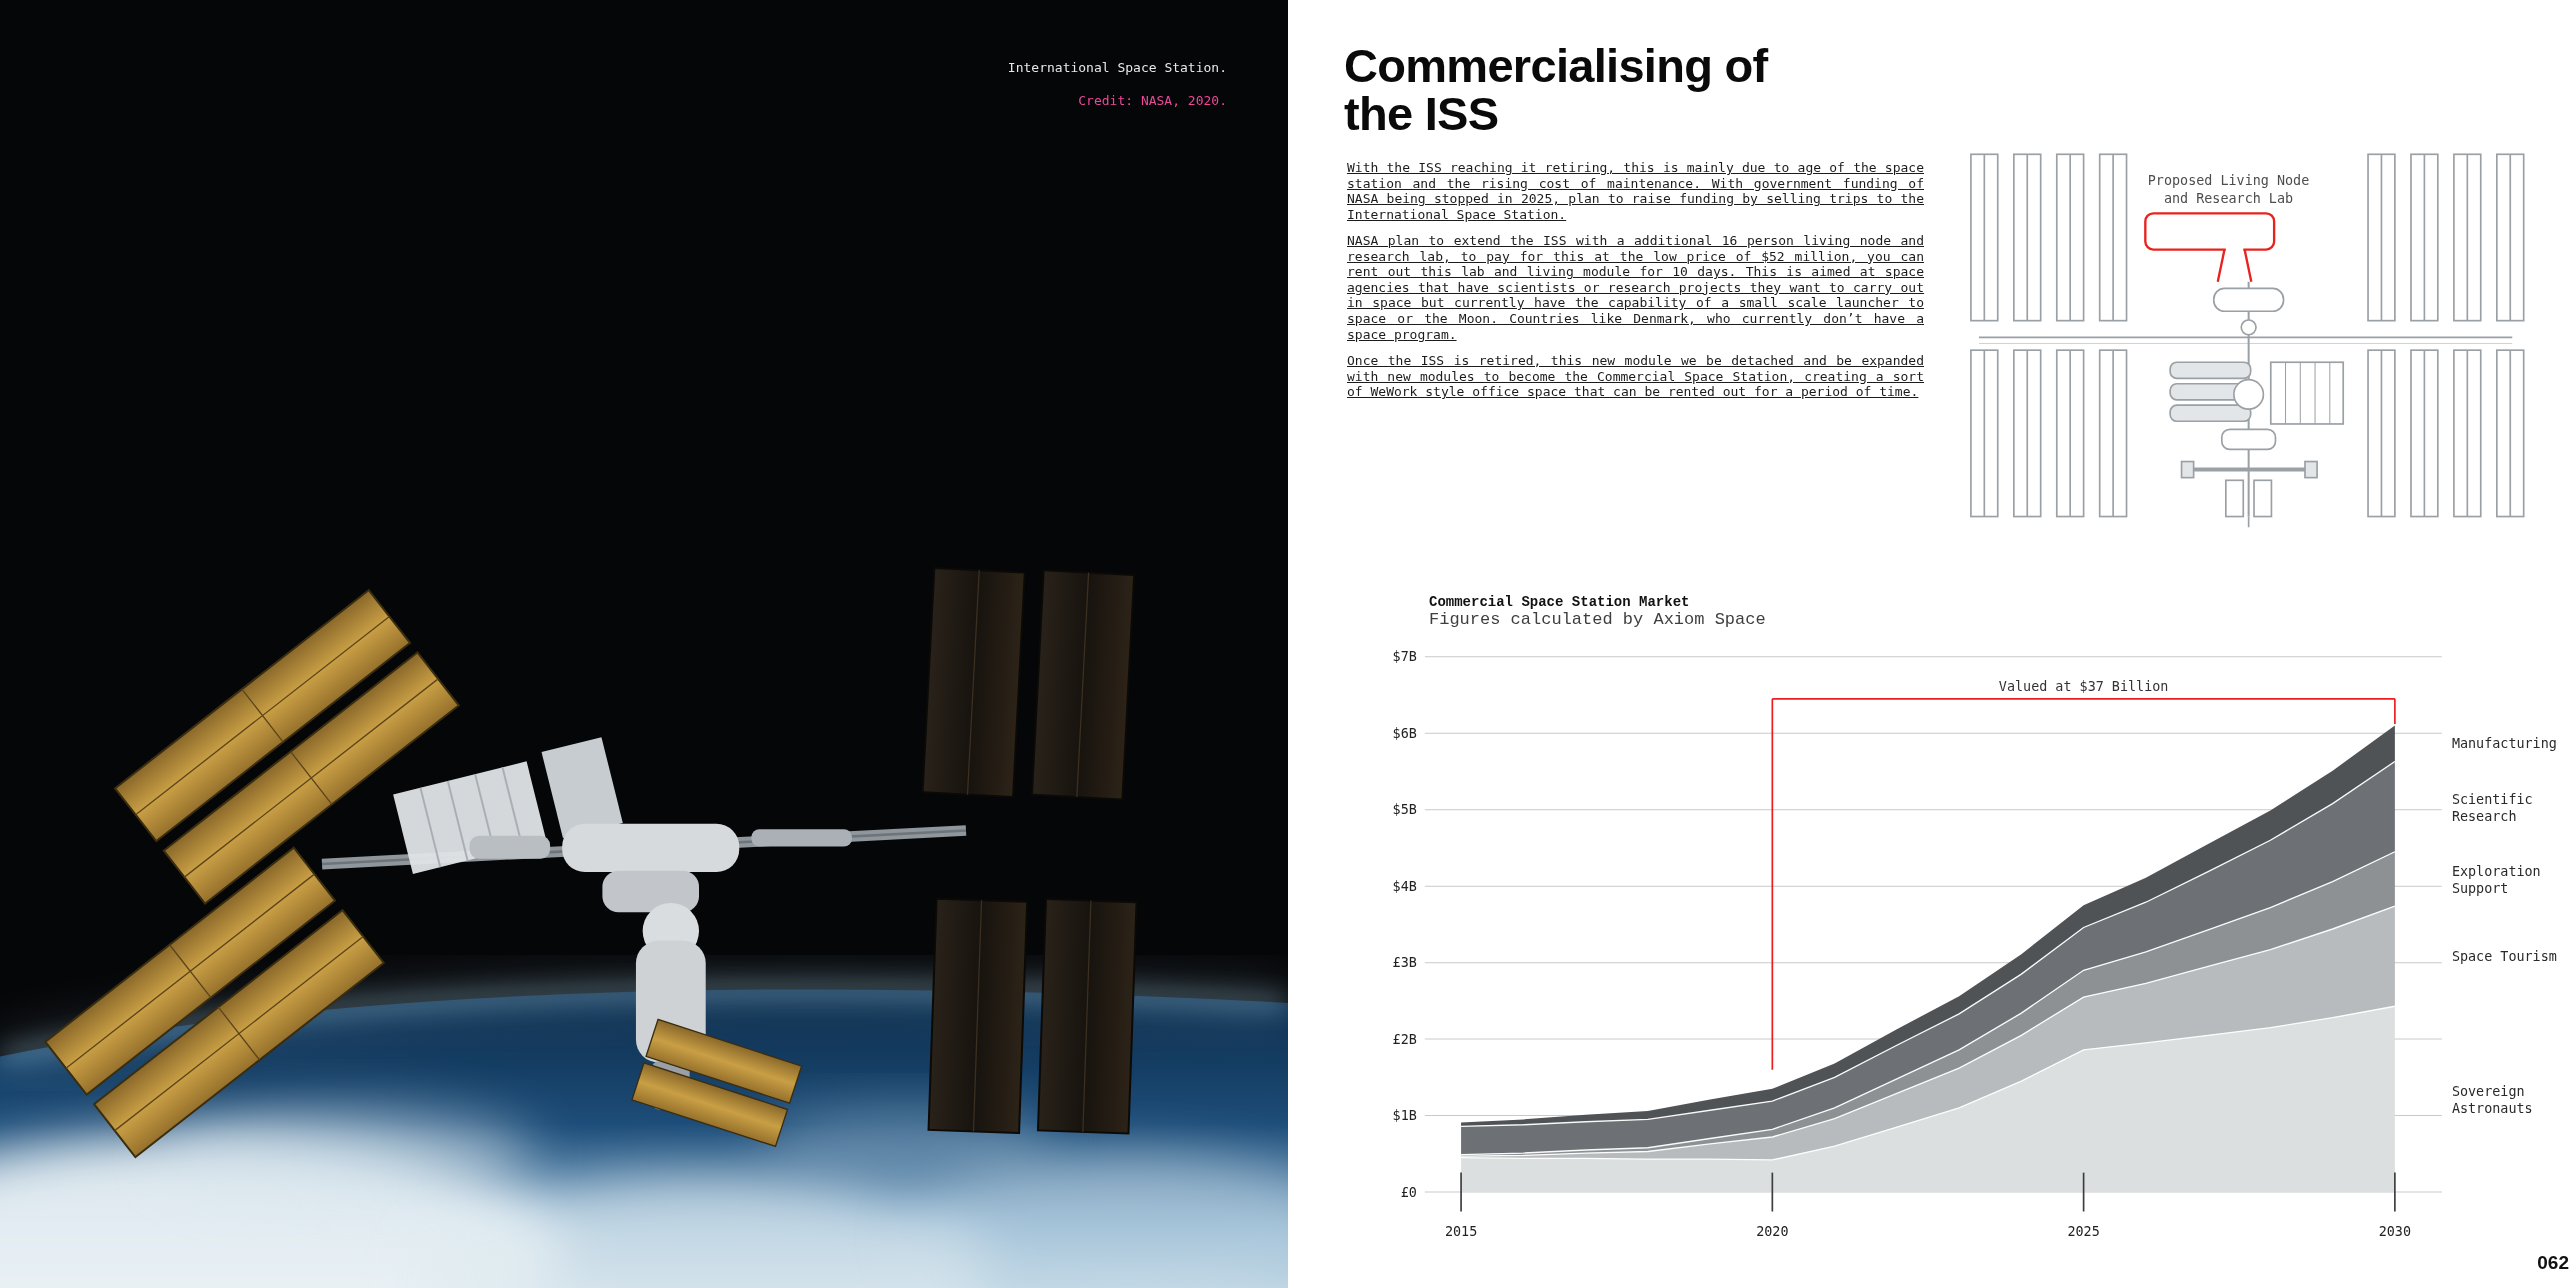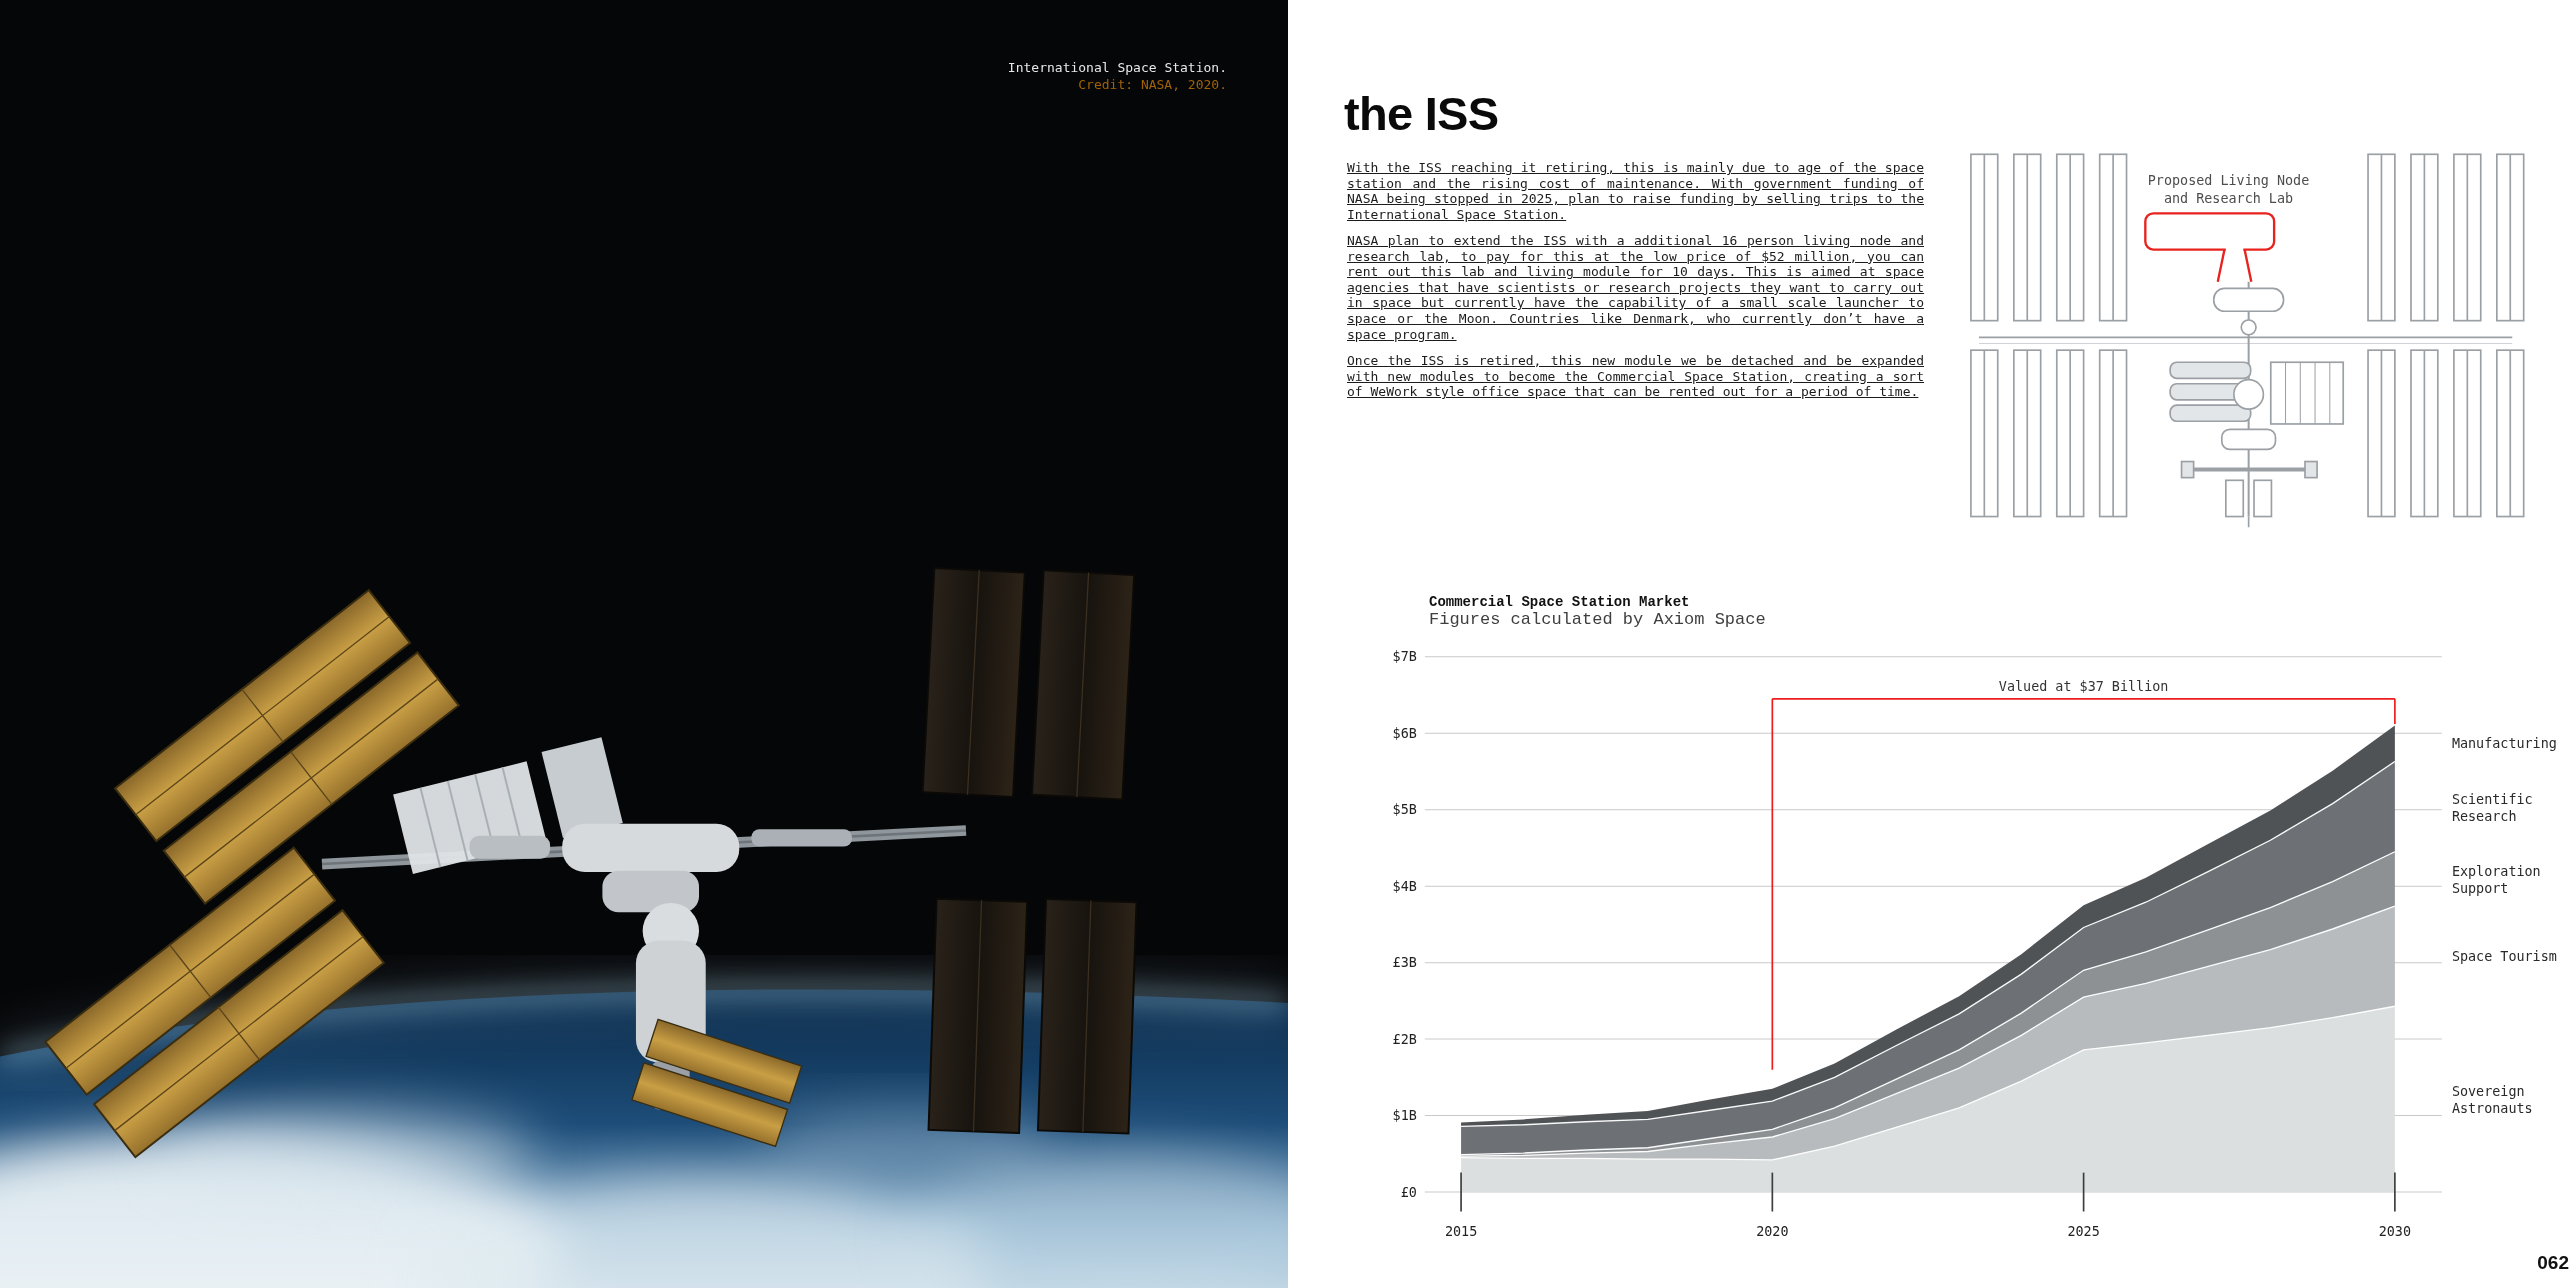--- a/index.html
+++ b/index.html
@@ -4,21 +4,21 @@
 <style>
   html,body{margin:0;padding:0;background:#ffffff;}
   #root{position:relative;width:2576px;height:1288px;overflow:hidden;background:#ffffff;
         font-family:"DejaVu Sans Mono",monospace;}
   .abs{position:absolute;}
   
   .photo-pane{left:0;top:0;width:1193px;height:1288px;background:#050607;}
   .photo-caption{left:859px;top:59px;width:368px;text-align:right;
                  font-size:13px;line-height:17px;}
   .photo-caption .l1{color:#e8e8e8;}
-  .photo-caption .l2{color:#a16207;}
+  .photo-caption .l2{color:#ec4899;margin-top:16px;}
   
   .page-title{left:1344px;top:42px;width:671px;margin:0;
               font-family:"Liberation Sans",sans-serif;font-weight:bold;
               font-size:47px;line-height:48px;letter-spacing:-0.7px;color:#0a0a0a;}
   .body-copy{left:1347px;top:160px;width:577px;color:#1c1c1c;}
   .body-copy p{margin:0 0 10.7px 0;font-size:13px;line-height:15.6px;text-align:justify;text-decoration:underline;}
   .chart-head{left:1429px;top:594px;width:604px;font-family:Liberation Mono, monospace;}
   .chart-title{font-size:14px;font-weight:bold;color:#111;line-height:17px;}
   .chart-sub{font-size:17px;color:#3f3f3f;line-height:17px;}
   .page-number{left:2482px;top:1252px;width:87px;text-align:right;
@@ -116,21 +116,21 @@
         <rect x="700" y="1246" width="120" height="34" rx="14" fill="#b9bec2"></rect>
         <rect x="1120" y="1236" width="150" height="26" rx="12" fill="#aab0b5"></rect>
       </g>
     </svg>
     <div class="abs photo-caption">
       <div class="l1">International Space Station.</div>
       <div class="l2">Credit: NASA, 2020.</div>
     </div>
   </div>
 
-  <h1 class="abs page-title"><br><span>the ISS</span></h1>
+  <h1 class="abs page-title"><span>Commercialising of</span><br><span>the ISS</span></h1>
 
   <div class="abs body-copy">
     <p>With the ISS reaching it retiring, this is mainly due to age of the space station and the rising cost of maintenance. With government funding of NASA being stopped in 2025, plan to raise funding by selling trips to the International Space Station.</p>
     <p>NASA plan to extend the ISS with a additional 16 person living node and research lab, to pay for this at the low price of $52 million, you can rent out this lab and living module for 10 days. This is aimed at space agencies that have scientists or research projects they want to carry out in space but currently have the capability of a small scale launcher to space or the Moon. Countries like Denmark, who currently don’t have a space program.</p>
     <p>Once the ISS is retired, this new module we be detached and be expanded with new modules to become the Commercial Space Station, creating a sort of WeWork style office space that can be rented out for a period of time.</p>
   </div>
 
   <svg class="layer" viewBox="0 0 3840 1920">
     <g stroke="#9ba0a5" stroke-width="2.5" fill="none">
 

